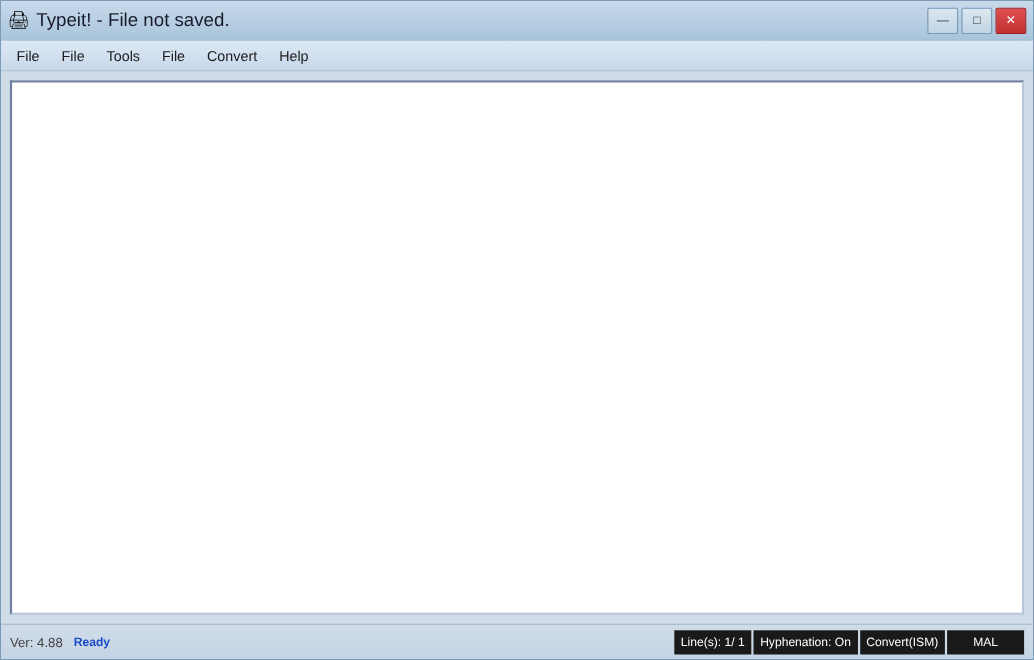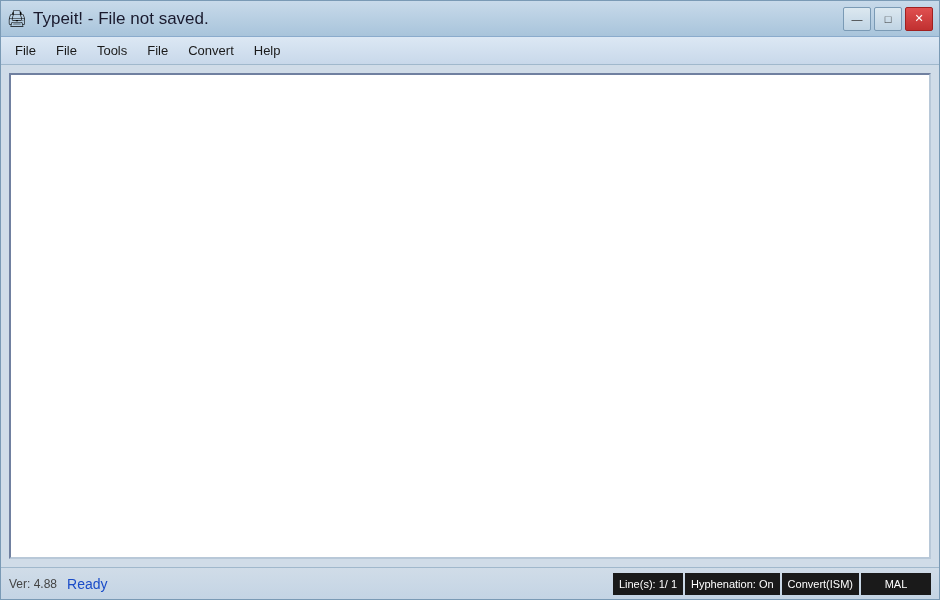--- a/index.html
+++ b/index.html
@@ -143,23 +143,23 @@
       gap: 10px;
       text-align: right;
     }
 
     .status-version {
       font-size: 12px;
       color: #444;
     }
 
     .status-ready {
-      font-size: 14px;
+      font-size: 11px;
       color: #1a4cc8;
-      font-weight: normal;
+      font-weight: bold;
     }
 
     .status-right {
       display: flex;
       align-items: center;
       gap: 2px;
       margin-left: 33px;
     }
 
     .status-badge {

